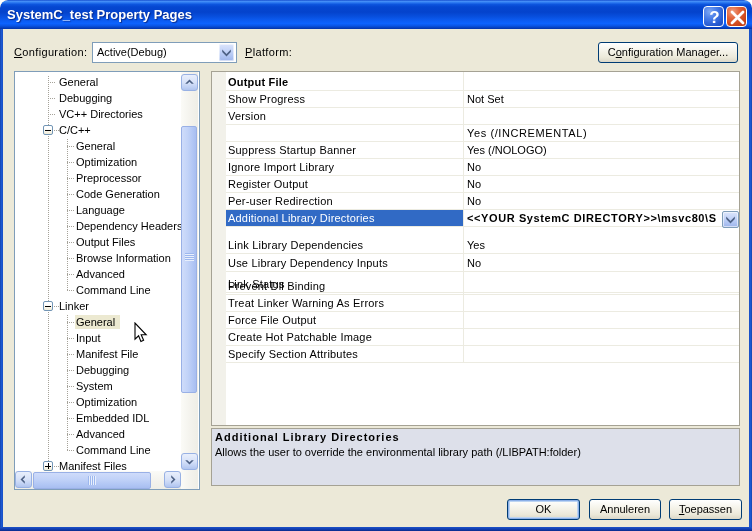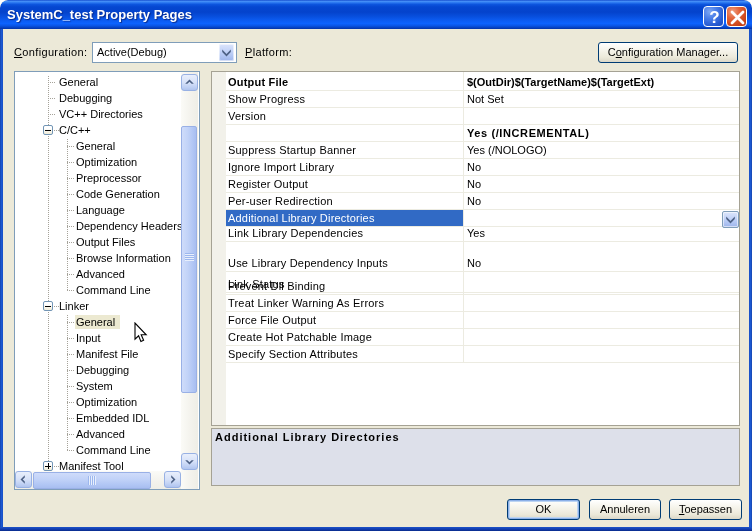--- a/index.html
+++ b/index.html
@@ -179,21 +179,21 @@
         <div class="ti" style="left:61px; top:338px;">Embedded IDL</div>
         <div class="hdots" style="left:52px; top:362px; width:8px;"></div>
         <div class="ti" style="left:61px; top:354px;">Advanced</div>
         <div class="hdots" style="left:52px; top:378px; width:8px;"></div>
         <div class="ti" style="left:61px; top:370px;">Command Line</div>
         <div class="hdots" style="left:33px; top:394px; width:14px;"></div>
         <div class="expbox" style="left:28px; top:389px;">
           <div class="h"></div>
           <div class="v"></div>
         </div>
-        <div class="ti" style="left:44px; top:386px;">Manifest Tool</div>
+        <div class="ti" style="left:44px; top:386px;">Manifest Files</div>
       </div>
 
     <div id="vtrack"></div>
     <div class="sbtn" style="left:166px; top:2px; width:17px; height:17px;">
       <svg width="15" height="15" viewBox="0 0 15 15" style="left:0;top:0">
           <path d="M3.2 8.8 L7.5 4.5 L11.8 8.8 L9.6 8.8 L7.5 6.7 L5.4 8.8 Z" fill="#4d6185"></path>
         </svg>
     </div>
     <div class="sbtn" style="left:166px; top:381px; width:17px; height:17px;">
       <svg width="15" height="15" viewBox="0 0 15 15" style="left:0;top:0">
@@ -216,59 +216,59 @@
     <div class="thumbH" style="left:18px; top:400px; width:118px; height:17px;"></div>
     <div style="position:absolute; left:73px; top:404px; width:8px; height:9px; background:repeating-linear-gradient(90deg,#9cb7ee 0 1px,#e8effc 1px 2px);"></div>
   </div>
 
   <div id="grid">
     <div id="gutter"></div>
     <div id="grows">
         <div class="colsep"></div>
         <div class="grow " style="top:2px;font-weight:bold;">
           <div class="gl">Output File</div>
-          <div class="gv" style="">$(OutDir)$(TargetName)$(TargetExt)</div>
         </div>
         <div class="grow " style="top:19px;">
           <div class="gl">Show Progress</div>
           <div class="gv" style="">Not Set</div>
         </div>
         <div class="grow " style="top:36px;">
           <div class="gl">Version</div>
           <div class="gv" style=""></div>
         </div>
         <div class="grow " style="top:53px;">
-          <div class="gv" style="font-weight:bold;letter-spacing:0.6px;">Yes (/INCREMENTAL)</div>
+          <div class="gv" style="font-weight:normal;letter-spacing:0.6px;">Yes (/INCREMENTAL)</div>
         </div>
         <div class="grow " style="top:70px;">
           <div class="gl">Suppress Startup Banner</div>
           <div class="gv" style="">Yes (/NOLOGO)</div>
         </div>
         <div class="grow " style="top:87px;">
           <div class="gl">Ignore Import Library</div>
           <div class="gv" style="">No</div>
         </div>
         <div class="grow " style="top:104px;">
           <div class="gl">Register Output</div>
           <div class="gv" style="">No</div>
         </div>
         <div class="grow " style="top:121px;">
           <div class="gl">Per-user Redirection</div>
           <div class="gv" style="">No</div>
         </div>
         <div class="grow sel" style="top:138px;">
           <div class="selband"></div>
           <div class="gl">Additional Library Directories</div>
+          <div class="gv" style="font-weight:bold;letter-spacing:0.6px;">&lt;&lt;YOUR SystemC DIRECTORY&gt;&gt;\msvc80\S</div>
         </div>
         <div class="carow" style="left:510px; top:139px; width:17px; height:17px; border:1px solid #7F9DB9;">
           <svg width="13" height="11" viewBox="0 0 13 11" style="position:absolute;left:0.5px;top:2px;">
             <path d="M2.2 2.5 L6.5 7 L10.8 2.5 L10.8 5 L6.5 9.5 L2.2 5 Z" fill="#4d6185"></path>
           </svg>
         </div>
-        <div class="grow " style="top:153px;">
+        <div class="grow " style="top:165px;">
           <div class="gl">Link Library Dependencies</div>
           <div class="gv" style="">Yes</div>
         </div>
         <div class="grow " style="top:172px;margin-top:11px;">
           <div class="gl">Use Library Dependency Inputs</div>
           <div class="gv" style="">No</div>
         </div>
         <div class="grow " style="top:189px;margin-top:15px;">
           <div class="gl">Link Status</div>
           <div class="gv" style=""></div>
@@ -291,20 +291,21 @@
         </div>
         <div class="grow " style="top:274px;">
           <div class="gl">Specify Section Attributes</div>
           <div class="gv" style=""></div>
         </div>
       </div>
   </div>
 
   <div id="desc">
     <div style="position:absolute; left:3px; top:2px; font-weight:bold; letter-spacing:1px;">Additional Library Directories</div>
+    <div style="position:absolute; left:3px; top:17px;">Allows the user to override the environmental library path (/LIBPATH:folder)</div>
   </div>
 
   <div class="xpbtn def" style="left:507px; top:499px; width:73px;">OK</div>
   <div class="xpbtn" style="left:589px; top:499px; width:72px;">Annuleren</div>
   <div class="xpbtn" style="left:669px; top:499px; width:73px;"><u>T</u>oepassen</div>
 
   <svg id="cursor" width="14" height="22" viewBox="0 0 14 22">
     <path d="M1 1 L1 17.2 L4.6 13.8 L6.9 19.4 L9.6 18.2 L7.2 12.8 L12.2 12.8 Z" fill="#fff" stroke="#000" stroke-width="1.1"></path>
   </svg>
 </div>

